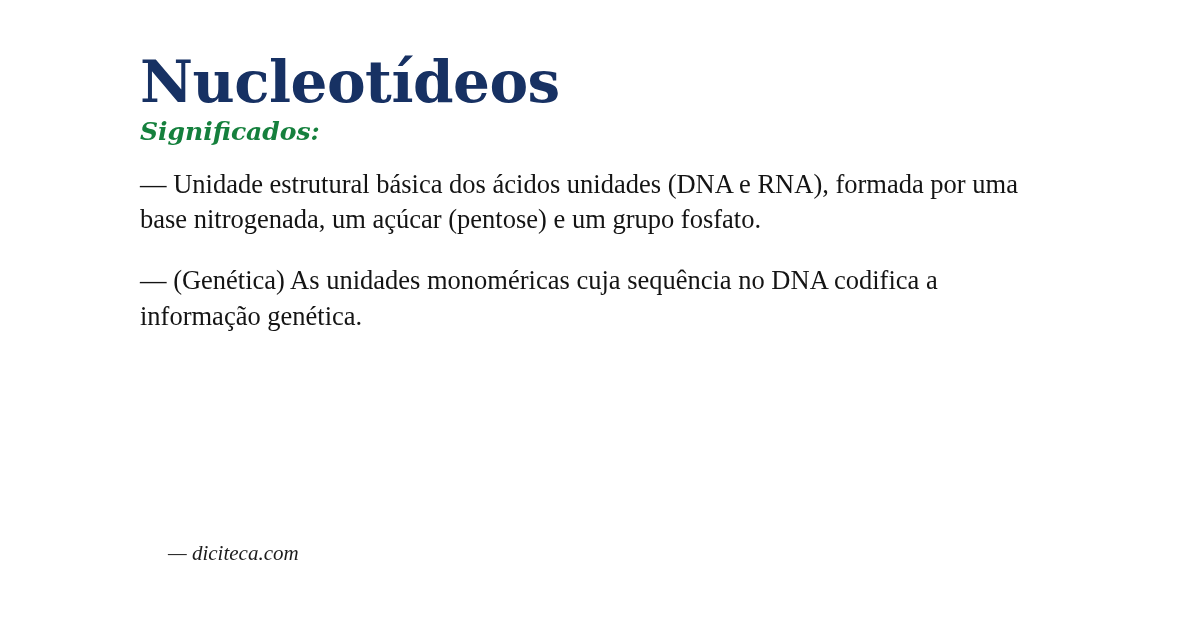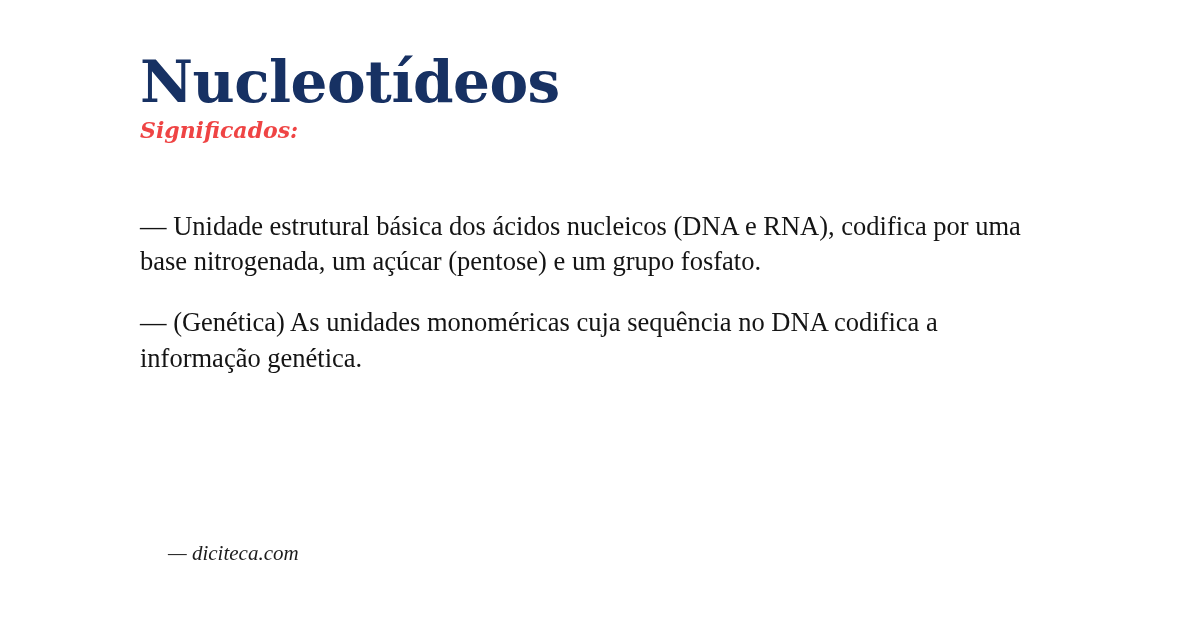--- a/index.html
+++ b/index.html
@@ -27,23 +27,23 @@
     font-weight: bold;
     color: #173163;
     line-height: 1.05;
     letter-spacing: -0.5px;
     margin: 0 0 4px 0;
   }
   .subtitle {
     font-family: "DejaVu Serif", serif;
     font-style: italic;
     font-weight: bold;
-    font-size: 22px;
-    color: #ef4444;
-    margin: 0 0 66px 0;
+    font-size: 25px;
+    color: #15803d;
+    margin: 0 0 21px 0;
   }
   .senses {
     display: block;
   }
   .sense {
     font-family: "Liberation Serif", serif;
     font-size: 26.5px;
     line-height: 1.33;
     color: #141414;
     margin: 0 0 26px 0;
@@ -70,21 +70,21 @@
 <body>
 
 <div class="card">
 
   <h1 class="title">Nucleotídeos</h1>
 
   <div class="subtitle">Significados:</div>
 
   <div class="senses">
 
-    <p class="sense"><span class="dash">— </span><span>Unidade estrutural básica dos ácidos nucleicos (DNA e RNA), codifica por uma base nitrogenada, um açúcar (pentose) e um grupo fosfato.</span></p>
+    <p class="sense"><span class="dash">— </span><span>Unidade estrutural básica dos ácidos unidades (DNA e RNA), formada por uma base nitrogenada, um açúcar (pentose) e um grupo fosfato.</span></p>
 
 
     <p class="sense"><span class="dash">— </span><span>(Genética) As unidades monoméricas cuja sequência no DNA codifica a informação genética.</span></p>
 
   </div>
 
   <div class="source">— diciteca.com</div>
 
 </div>
 

